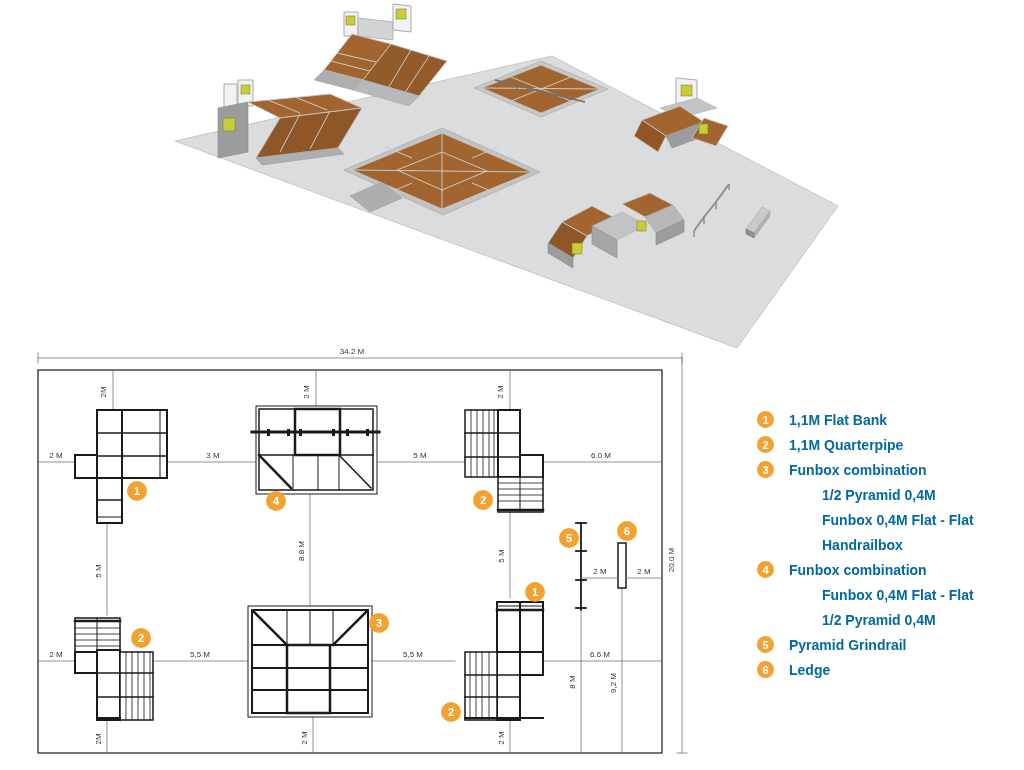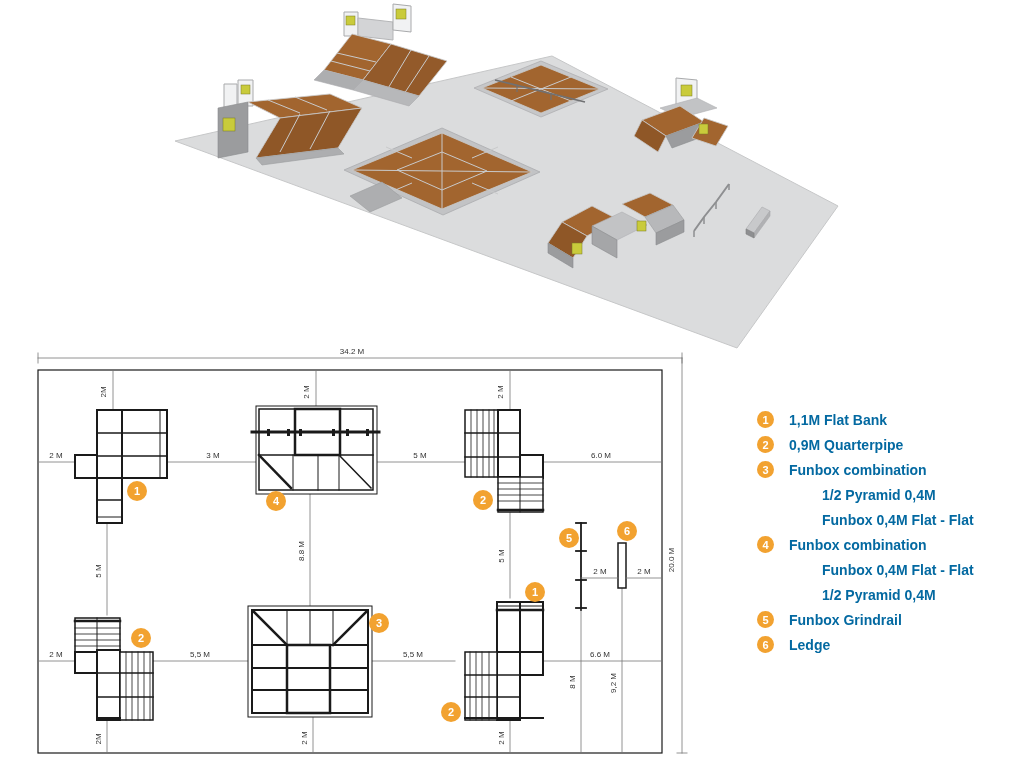--- a/index.html
+++ b/index.html
@@ -363,45 +363,48 @@
   </g>
 </svg>
 
 <div class="legend">
   <div class="lg-row">
     <span class="lg-num">1</span>
     <span class="lg-label">1,1M Flat Bank</span>
   </div>
   <div class="lg-row">
     <span class="lg-num">2</span>
-    <span class="lg-label">0,9M Quarterpipe</span>
+    <span class="lg-label">1,1M Quarterpipe</span>
   </div>
   <div class="lg-row">
     <span class="lg-num">3</span>
     <span class="lg-label">Funbox combination</span>
   </div>
   <div class="lg-sub">
     <span class="lg-label">1/2 Pyramid 0,4M</span>
   </div>
   <div class="lg-sub">
     <span class="lg-label">Funbox 0,4M Flat - Flat</span>
   </div>
+  <div class="lg-sub">
+    <span class="lg-label">Handrailbox</span>
+  </div>
   <div class="lg-row">
     <span class="lg-num">4</span>
     <span class="lg-label">Funbox combination</span>
   </div>
   <div class="lg-sub">
     <span class="lg-label">Funbox 0,4M Flat - Flat</span>
   </div>
   <div class="lg-sub">
     <span class="lg-label">1/2 Pyramid 0,4M</span>
   </div>
   <div class="lg-row">
     <span class="lg-num">5</span>
-    <span class="lg-label">Funbox Grindrail</span>
+    <span class="lg-label">Pyramid Grindrail</span>
   </div>
   <div class="lg-row">
     <span class="lg-num">6</span>
     <span class="lg-label">Ledge</span>
   </div>
 </div>
 
 </div>
 
 </body></html>

